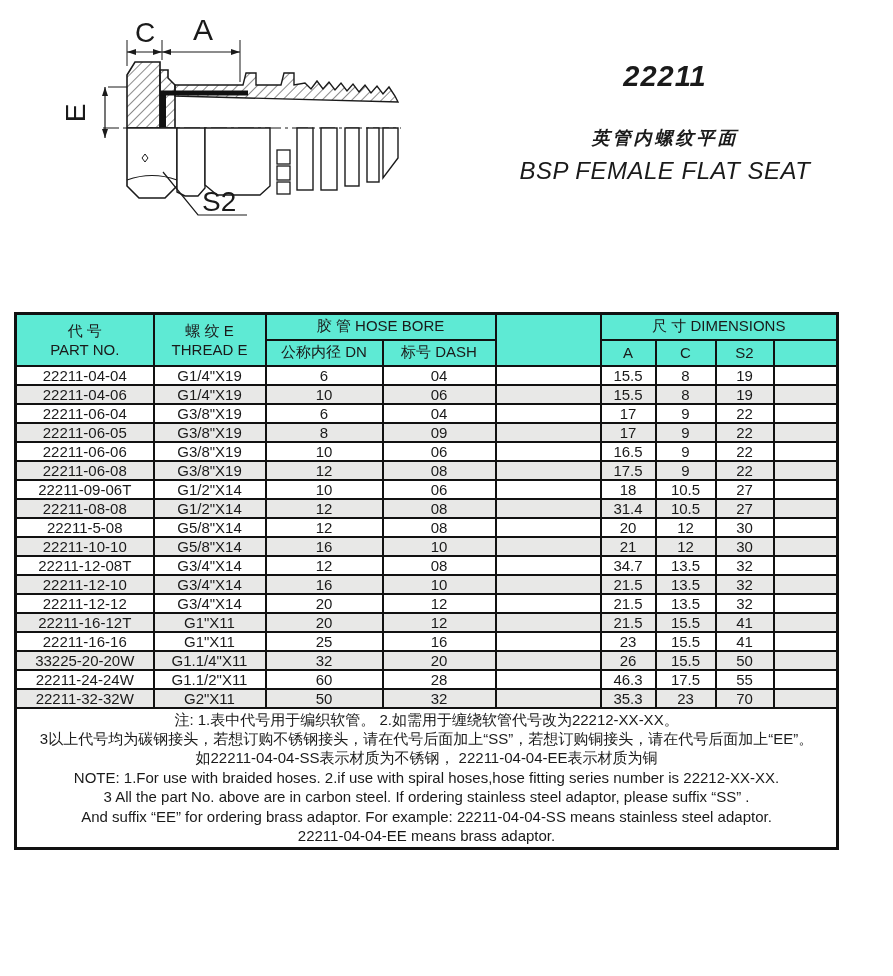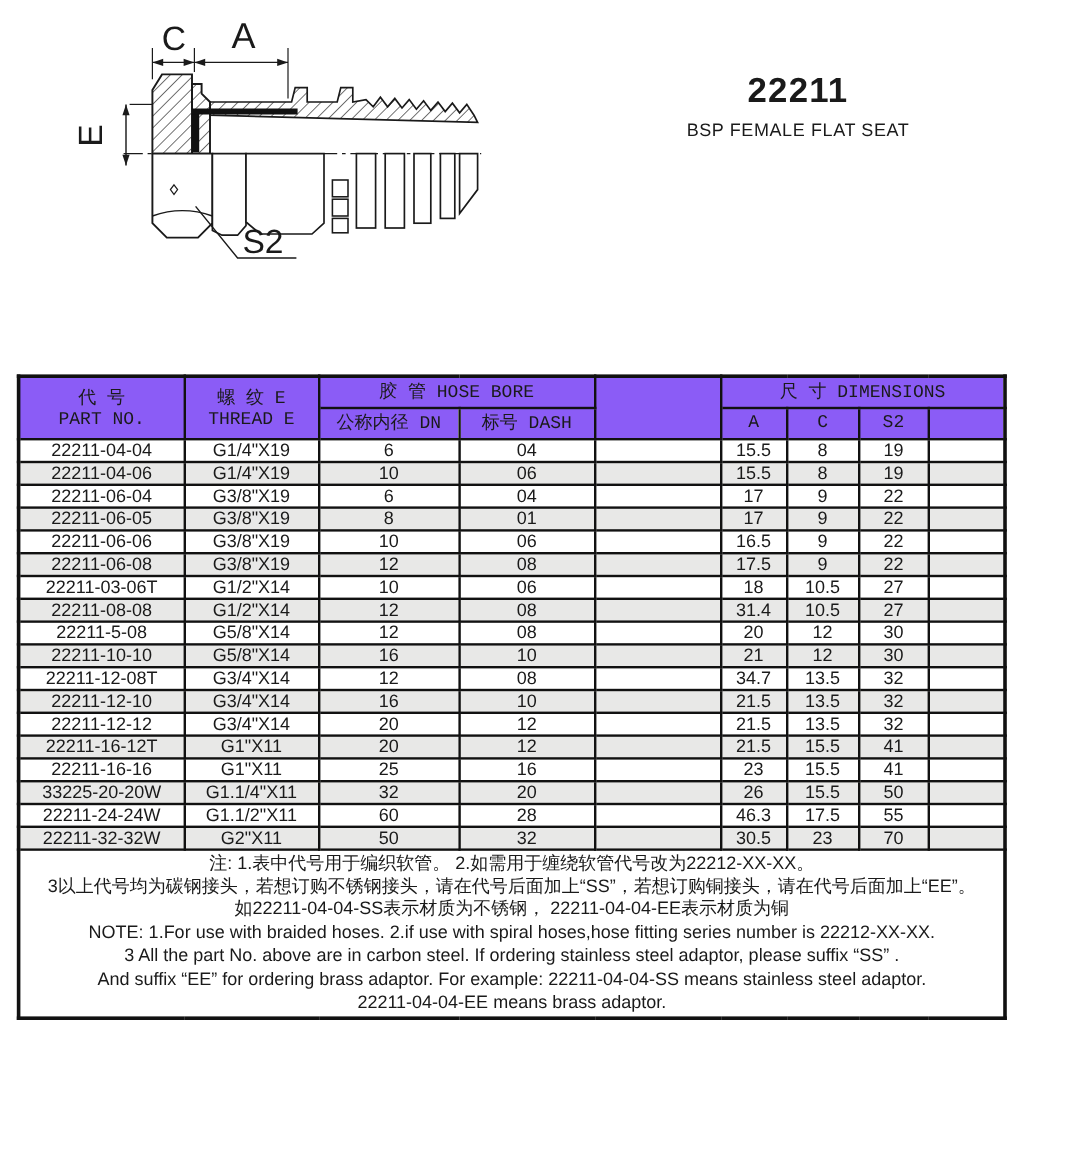--- a/index.html
+++ b/index.html
@@ -3,36 +3,36 @@
 <meta charset="utf-8">
 <style>
   html,body{margin:0;padding:0;background:#fff;}
   .page{
     position:relative;width:893px;height:976px;background:#ffffff;
     font-family:"Liberation Sans", sans-serif;color:#1a1a1a;overflow:hidden;
   }
   
   .drawing{position:absolute;left:65px;top:10px;width:340px;height:215px;}
   
-  .title-block{position:absolute;left:440px;top:60px;width:450px;text-align:center;}
+  .title-block{position:absolute;left:440px;top:60px;width:450px;text-align:center;font-style:italic;}
   .model{font-size:29px;font-weight:bold;letter-spacing:1px;}
   .name-cn{margin-top:33px;font-size:18px;letter-spacing:3px;font-weight:bold;}
-  .name-en{margin-top:7px;font-size:15px;letter-spacing:0.5px;}
+  .name-en{margin-top:7px;font-size:24px;letter-spacing:0.5px;}
   
   table.spec{
     position:absolute;left:14px;top:312px;width:822px;
     border-collapse:collapse;table-layout:fixed;
     border:3px solid #111;
   }
   table.spec th, table.spec td{
     border:2px solid #111;text-align:center;vertical-align:middle;
     font-size:15px;font-weight:normal;padding:0;overflow:hidden;white-space:nowrap;
   }
   thead tr{height:26px;}
-  thead th{background:#8b5cf6;font-family:Liberation Mono, monospace;}
+  thead th{background:#5eead4;}
   tbody tr{height:15px;}
   tbody tr:nth-child(even){background:#e8e8e7;}
   td.notes{
     text-align:left;vertical-align:top;height:138px;
     padding:5px 10px 0 10px;font-size:15px;line-height:19.4px;white-space:normal;
   }
 </style>
 </head>
 <body>
 
@@ -90,20 +90,21 @@
       <polygon points="40,128 37,119 43,119" fill="#1a1a1a"></polygon>
       <text x="20" y="103" text-anchor="middle" font-size="28" fill="#1a1a1a" transform="rotate(-90 20 103)">E</text>
 
       <polyline points="98,162 133,205 182,205" fill="none" stroke="#1a1a1a" stroke-width="1.2"></polyline>
       <text x="137" y="201" font-size="28" fill="#1a1a1a">S2</text>
     </svg>
   </div>
 
   <div class="title-block">
     <div class="model">22211</div>
+    <div class="name-cn">英管内螺纹平面</div>
     <div class="name-en">BSP FEMALE FLAT SEAT</div>
   </div>
 
   <table class="spec">
     <colgroup>
       <col style="width:138px">
         <col style="width:112px">
         <col style="width:117px">
       <col style="width:113px">
         <col style="width:105px">
@@ -166,21 +167,21 @@
           <td></td>
           <td>17</td>
           <td>9</td>
           <td>22</td>
           <td></td>
         </tr>
         <tr>
           <td>22211-06-05</td>
           <td>G3/8"X19</td>
           <td>8</td>
-          <td>01</td>
+          <td>09</td>
           <td></td>
           <td>17</td>
           <td>9</td>
           <td>22</td>
           <td></td>
         </tr>
         <tr>
           <td>22211-06-06</td>
           <td>G3/8"X19</td>
           <td>10</td>
@@ -196,21 +197,21 @@
           <td>G3/8"X19</td>
           <td>12</td>
           <td>08</td>
           <td></td>
           <td>17.5</td>
           <td>9</td>
           <td>22</td>
           <td></td>
         </tr>
         <tr>
-          <td>22211-03-06T</td>
+          <td>22211-09-06T</td>
           <td>G1/2"X14</td>
           <td>10</td>
           <td>06</td>
           <td></td>
           <td>18</td>
           <td>10.5</td>
           <td>27</td>
           <td></td>
         </tr>
         <tr>
@@ -322,21 +323,21 @@
           <td>17.5</td>
           <td>55</td>
           <td></td>
         </tr>
         <tr>
           <td>22211-32-32W</td>
           <td>G2"X11</td>
           <td>50</td>
           <td>32</td>
           <td></td>
-          <td>30.5</td>
+          <td>35.3</td>
           <td>23</td>
           <td>70</td>
           <td></td>
         </tr>
       </tbody>
     <tfoot>
       <tr>
         <td colspan="9" class="notes">
           <div>注: 1.表中代号用于编织软管。 2.如需用于缠绕软管代号改为22212-XX-XX。</div>
           <div>3以上代号均为碳钢接头，若想订购不锈钢接头，请在代号后面加上“SS”，若想订购铜接头，请在代号后面加上“EE”。</div>

